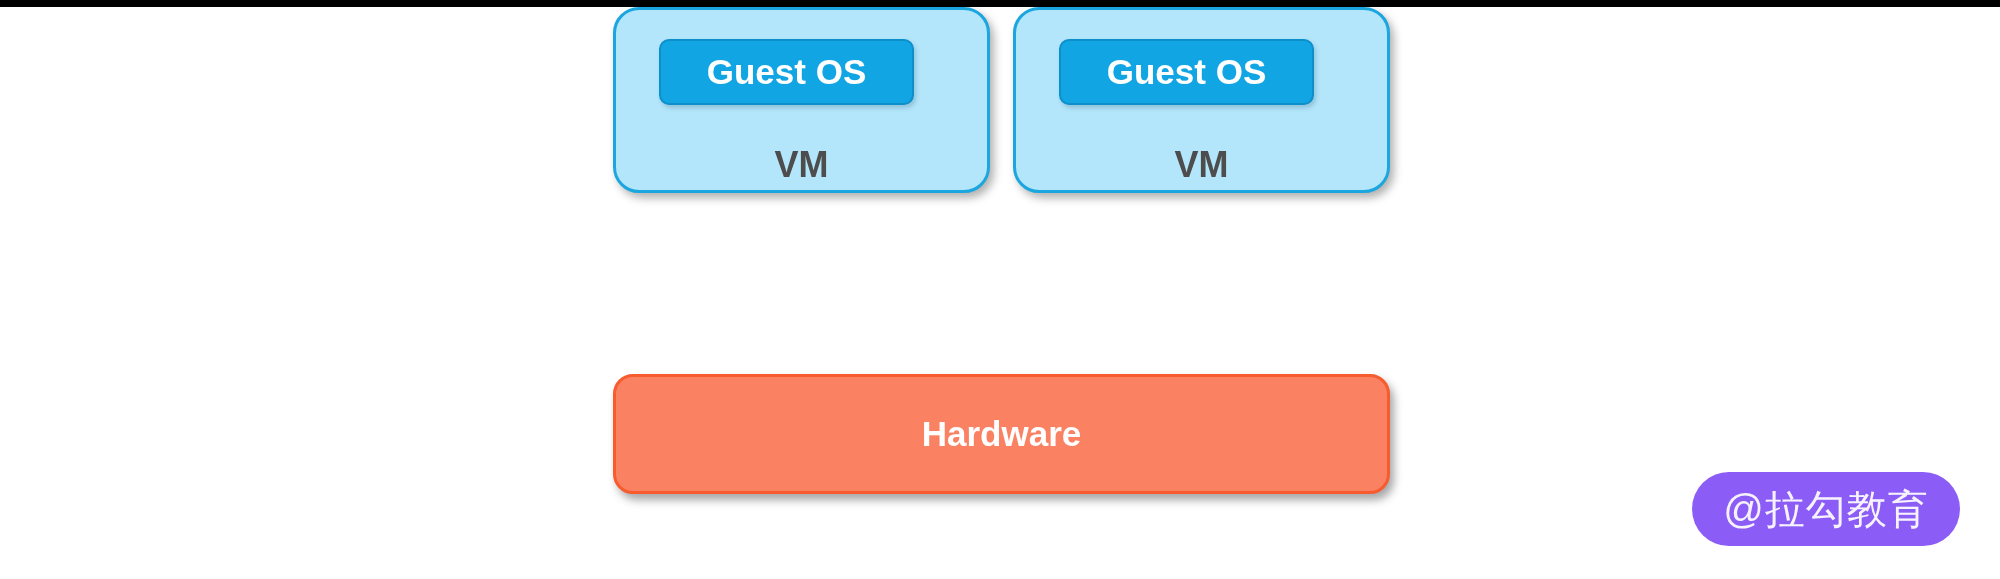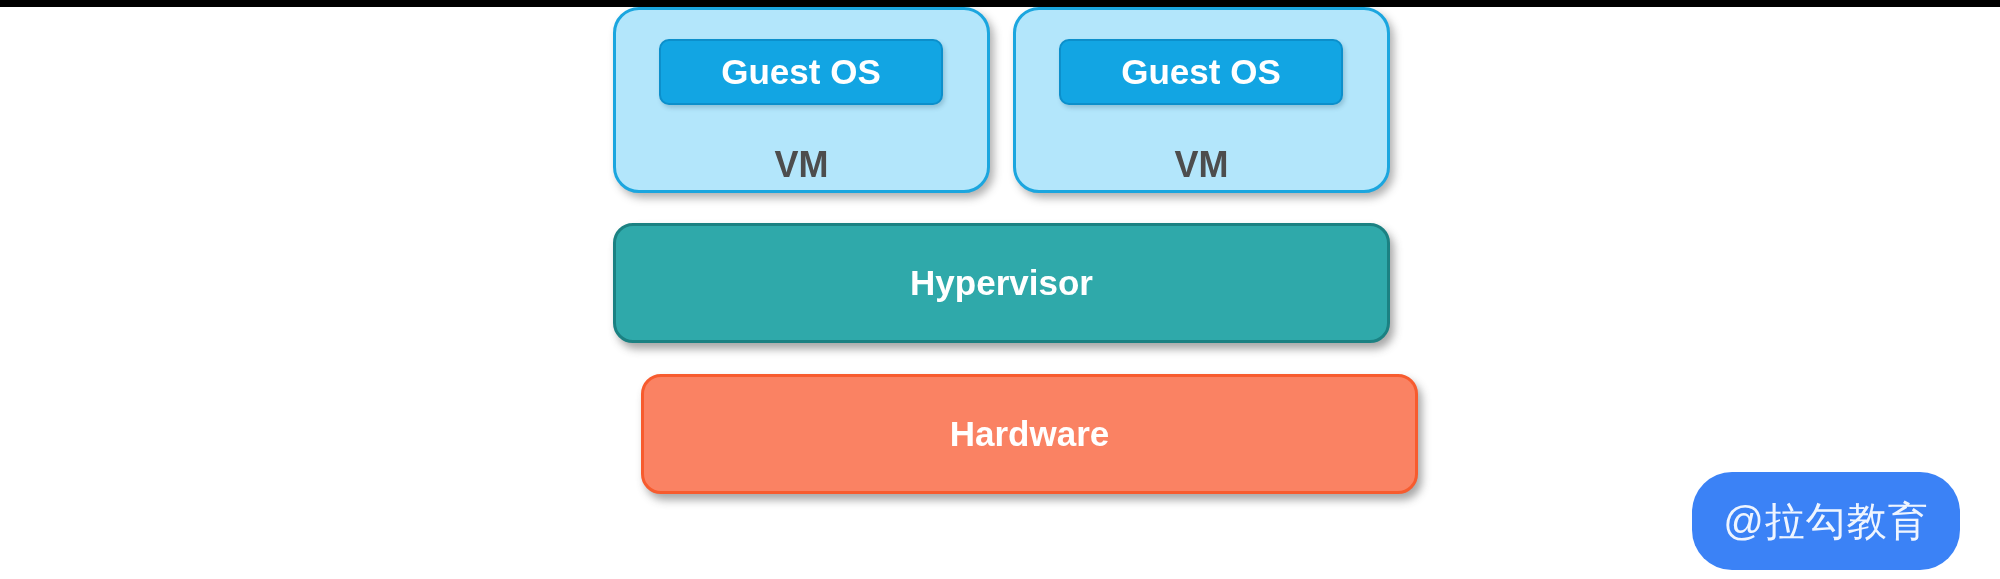--- a/index.html
+++ b/index.html
@@ -31,21 +31,21 @@
     border-radius: 26px;
     box-sizing: border-box;
     box-shadow: 4px 5px 8px rgba(60,60,60,0.40);
     z-index: 1;
   }
   .vm-box.first  { left: 613px; }
   .vm-box.second { left: 1013px; }
   .guest-os {
     position: absolute;
     left: 43px; top: 29px;
-    width: 284px; height: 66px;
+    width: 255px; height: 66px;
     background: #12a5e3;
     border: 2px solid #0c8fcb;
     border-radius: 10px;
     box-sizing: border-box;
     display: flex;
     align-items: center;
     justify-content: center;
     color: #ffffff;
     font-size: 35px;
     font-weight: 700;
@@ -78,27 +78,26 @@
   }
   .layer.hypervisor {
     top: 223px;
     background: #2fa9aa;
     border: 3px solid #1b8182;
   }
   .layer.hardware {
     top: 374px;
     background: #fa8263;
     border: 3px solid #f75b2e;
-    margin-left: 28px;
   }
   .watermark {
     position: absolute;
     left: 1692px; top: 472px;
-    width: 268px; height: 98px;
-    background: #3b82f6;
+    width: 268px; height: 74px;
+    background: #8b5cf6;
     border-radius: 40px;
     display: flex;
     align-items: center;
     justify-content: center;
     color: rgba(255,255,255,0.92);
     font-size: 40px;
     font-weight: 400;
     letter-spacing: 1px;
     z-index: 2;
   }
@@ -117,23 +116,20 @@
     <div class="vm-label">VM</div>
   </div>
 
   <div class="vm-box second">
     <div class="guest-os">
       <span>Guest OS</span>
     </div>
     <div class="vm-label">VM</div>
   </div>
 
-  <div class="layer hypervisor">
-    <span>Hypervisor</span>
-  </div>
 
   <div class="layer hardware">
     <span>Hardware</span>
   </div>
 
   <div class="watermark">
     <span>@拉勾教育</span>
   </div>
 
 </div>

